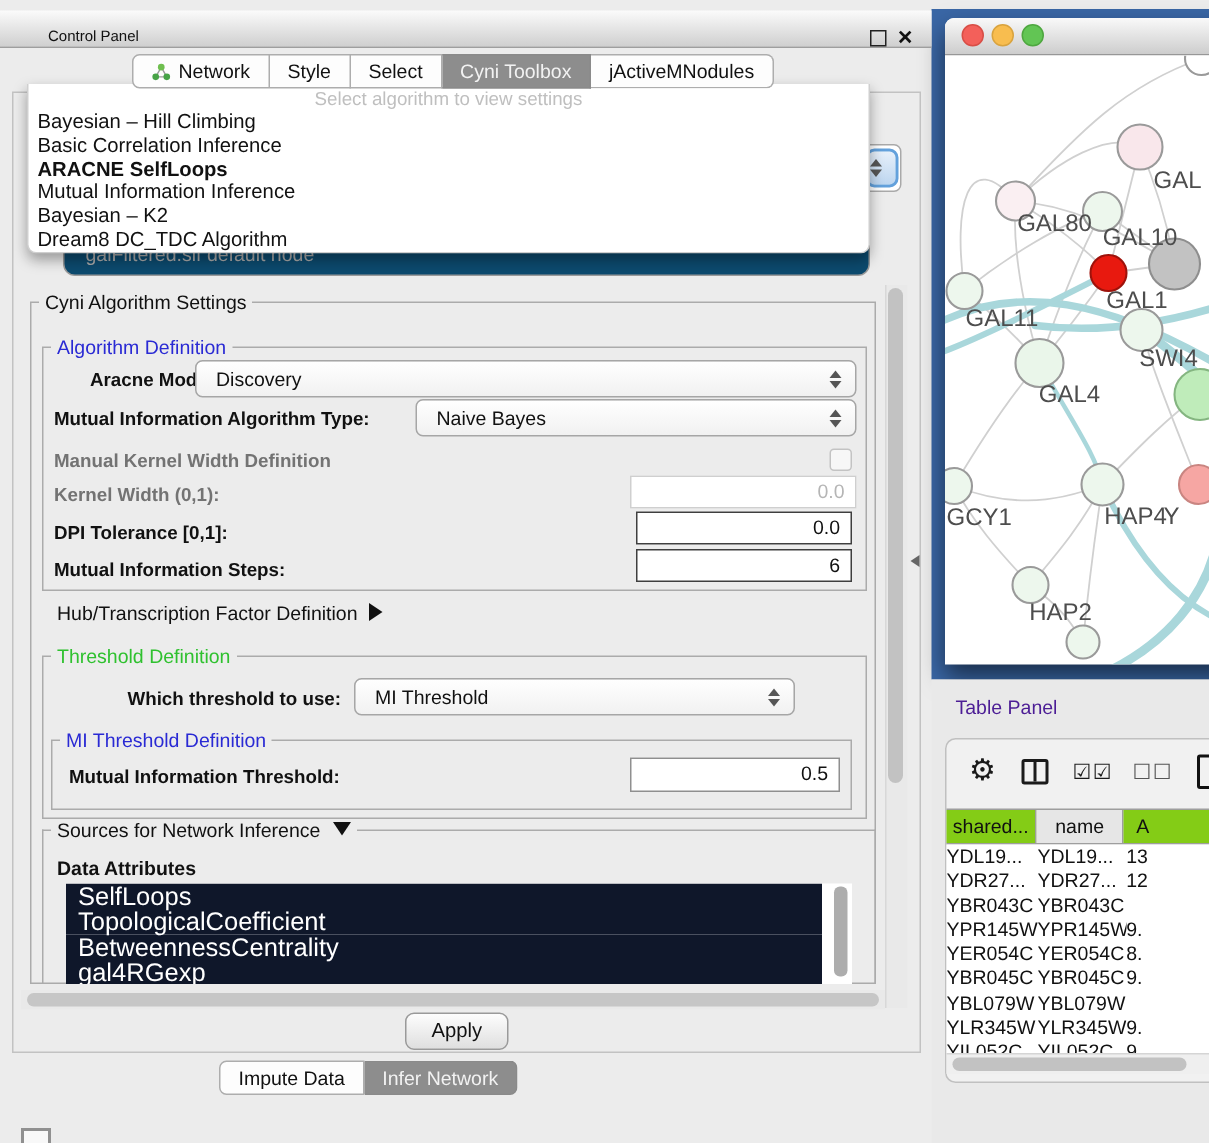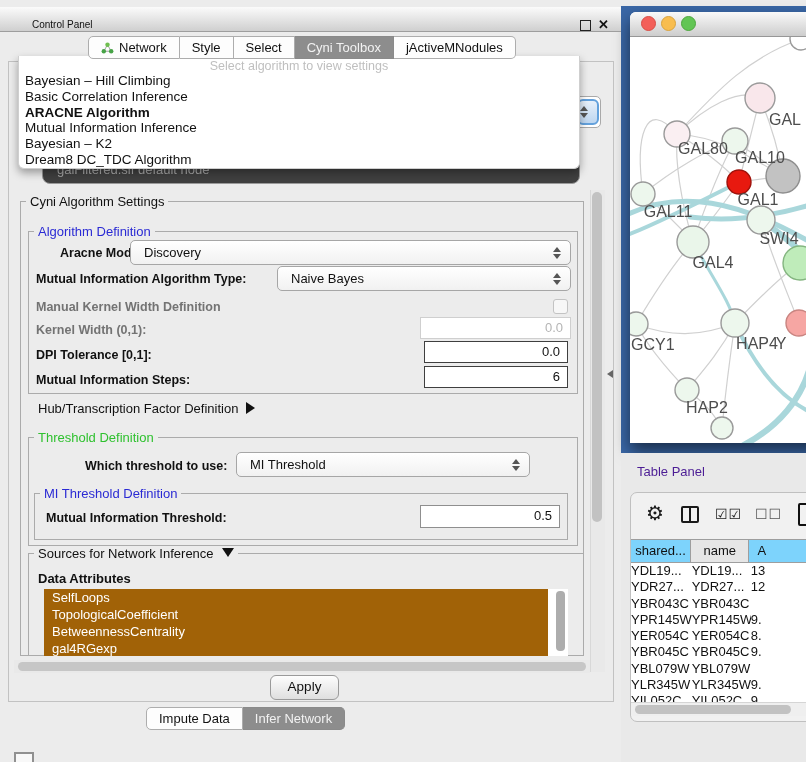--- a/index.html
+++ b/index.html
@@ -31,21 +31,21 @@
   #gear-icon{left:15px;top:8px;font-size:20px;}
   #columns-icon{left:50px;top:13px;width:14px;height:13px;border:2.5px solid #1A1A1A;border-radius:2px;}
   #columns-icon:before{content:"";position:absolute;left:5.5px;top:0;width:2.5px;height:13px;background:#1A1A1A;}
   #checks-icon{left:84px;top:13px;font-size:14px;letter-spacing:1px;}
   #unchecks-icon{left:124px;top:13px;font-size:14px;letter-spacing:1px;color:#555;}
   #doc-icon{left:167px;top:10px;width:14px;height:19px;border:2.5px solid #111;border-radius:2px;background:#F1F1F1;}
   #tbl{left:0;top:46px;width:182px;}
   #tbl-head{display:flex;height:22px;border-top:1px solid #9E9E9E;border-bottom:1px solid #9E9E9E;}
   .th{box-sizing:border-box;height:22px;line-height:21px;text-align:center;font-size:13px;
       border-right:1px solid #9E9E9E;background:#E6E6E6;overflow:hidden;}
-  .th.hl{background:#7dd3fc;}
+  .th.hl{background:#84cc16;}
   #tbl-rows{height:139px;overflow:hidden;background:#fff;}
   .tr{display:flex;height:16.3px;line-height:16.3px;font-size:13px;}
   .td{box-sizing:border-box;padding-left:0;overflow:hidden;white-space:nowrap;}
   #tbl-hscroll{height:13px;background:#EFEFEF;border-top:1px solid #D5D5D5;position:relative;}
   #tbl-hthumb{position:absolute;left:4px;top:2px;width:156px;height:9px;background:#C2C2C2;border-radius:5px;}
 
   
   #cp-titlebar{left:0;top:7px;width:621px;height:24px;background:linear-gradient(#FBFBFB,#CFCFCF);
                border-bottom:1px solid #9E9E9E;}
   #cp-title{left:8px;top:12px;font-size:10px;margin-left:24px;}
@@ -60,21 +60,21 @@
   .seg .tab.sel{background:#8D8D8D;color:#F2F2F2;border-color:#8A8A8A;}
   #top-tabs{left:88px;top:36px;z-index:8;}
   #bottom-tabs{left:146px;top:707px;}
 
   #cp-content{left:8px;top:61px;width:606px;height:641px;background:#ECECEC;border:1px solid #C2C2C2;box-sizing:border-box;}
 
   
   #combo-frag1{left:30px;top:96px;width:571px;height:32px;background:#fff;border:1px solid #A9A9A9;border-radius:5px;box-sizing:border-box;}
   #combo-frag1-btn{left:577px;top:99px;width:22px;height:26px;border:2px solid #63A1DC;border-radius:6px;
                    background:linear-gradient(#E7F0FA,#BDD6F0);box-sizing:border-box;}
-  #combo-frag2{left:42px;top:155px;width:538px;height:29px;background:#404040;border:1px solid #9A9A9A;border-radius:8px;box-sizing:border-box;}
+  #combo-frag2{left:42px;top:155px;width:538px;height:29px;background:#0c4a6e;border:1px solid #9A9A9A;border-radius:8px;box-sizing:border-box;}
   #combo-frag2 .val{position:absolute;left:14px;top:6px;font-size:13px;color:#A9A9A9;}
 
   
   #algo-overlay{left:18px;top:56px;width:560px;height:112px;background:#FFFFFF;z-index:6;
                 border:1px solid #CFCFCF;border-top:none;border-radius:0 0 6px 6px;
                 box-shadow:0 4px 9px rgba(0,0,0,.35);}
   #algo-placeholder{position:absolute;left:0;top:3px;width:100%;text-align:center;color:#BFBFBF;font-size:12.5px;}
   #algo-items{position:absolute;left:0;top:17px;width:100%;}
   .algo-item{height:15.8px;line-height:15.8px;padding-left:6px;font-size:13.5px;white-space:nowrap;}
   .algo-item.sel{font-weight:bold;}
@@ -101,21 +101,21 @@
   .spin:after{bottom:1px;border-top:5px solid #555;}
   .field{position:absolute;background:#fff;box-sizing:border-box;font-size:13px;text-align:right;padding-right:7px;}
   .field.lt{border:1px solid #CFCFCF;color:#B5B5B5;}
   .field.dk{border:1.5px solid #3F3F3F;color:#111;}
   .checkbox{position:absolute;width:13px;height:13px;border:1px solid #C3C3C3;border-radius:3px;background:#F7F7F7;}
 
   .tri-right{display:inline-block;width:0;height:0;border-top:6px solid transparent;border-bottom:6px solid transparent;border-left:9px solid #111;vertical-align:-1px;margin-left:8px;}
   .tri-down{display:inline-block;width:0;height:0;border-left:6px solid transparent;border-right:6px solid transparent;border-top:9px solid #111;vertical-align:1px;margin-left:8px;}
 
   #attr-list{left:44px;top:589px;width:524px;height:67px;background:#fff;overflow:hidden;}
-  .attr-item{height:17px;line-height:17px;font-size:13px;color:#fff;background:#a16207;padding-left:8px;width:504px;box-sizing:border-box;}
+  .attr-item{height:17px;line-height:17px;font-size:17px;color:#fff;background:#0f172a;padding-left:8px;width:504px;box-sizing:border-box;}
   #attr-vscroll{left:556px;top:591px;width:9px;height:60px;background:#ADADAD;border-radius:4px;z-index:2;}
 
   #apply-btn{left:270px;top:675px;width:67px;height:23px;border:1px solid #9A9A9A;border-radius:6px;
              background:linear-gradient(#FDFDFD,#DFDFDF);font-size:13.5px;text-align:center;line-height:22px;}
 
   #splitter-arrow{left:607px;top:370px;width:0;height:0;border-top:4px solid transparent;border-bottom:4px solid transparent;border-right:6px solid #666;}
   #mini-icon{left:14px;top:752px;width:16px;height:14px;border:2px solid #909090;background:#F8F8F8;}
 
   .net-tab-icon{display:inline-block;width:13px;height:12px;margin-right:5px;vertical-align:-2px;}
 </style>
@@ -375,21 +375,21 @@
   <div class="seg" id="bottom-tabs">
       <div class="tab"><span>Impute Data</span></div>
       <div class="tab sel"><span>Infer Network</span></div>
     </div>
 
   <div class="abs" id="algo-overlay">
     <div id="algo-placeholder">Select algorithm to view settings</div>
     <div id="algo-items">
         <div class="algo-item">Bayesian – Hill Climbing</div>
         <div class="algo-item">Basic Correlation Inference</div>
-        <div class="algo-item sel">ARACNE Algorithm</div>
+        <div class="algo-item sel">ARACNE SelfLoops</div>
         <div class="algo-item">Mutual Information Inference</div>
         <div class="algo-item">Bayesian – K2</div>
         <div class="algo-item">Dream8 DC_TDC Algorithm</div>
       </div>
   </div>
 
   <div class="abs" id="splitter-arrow"></div>
   <div class="abs" id="mini-icon"></div>
 </div>
 

